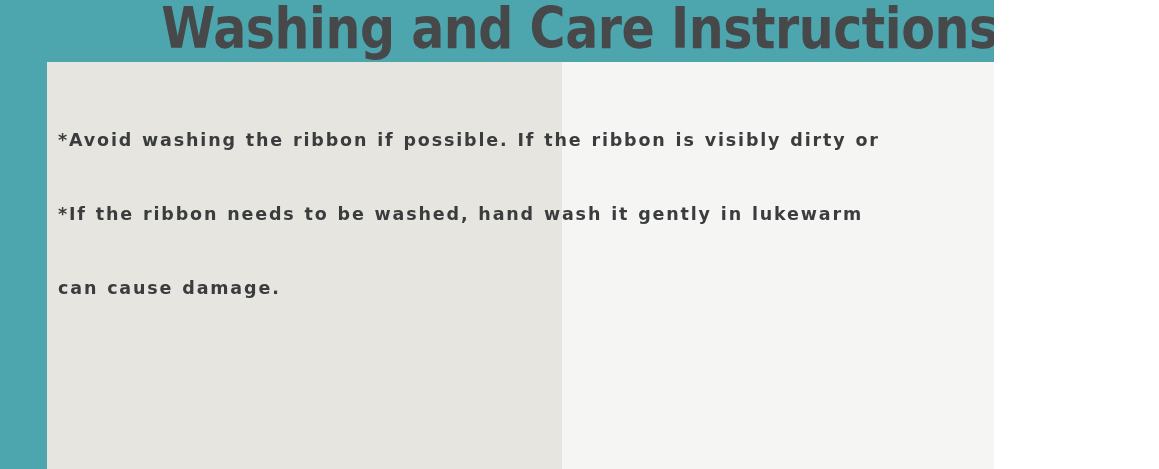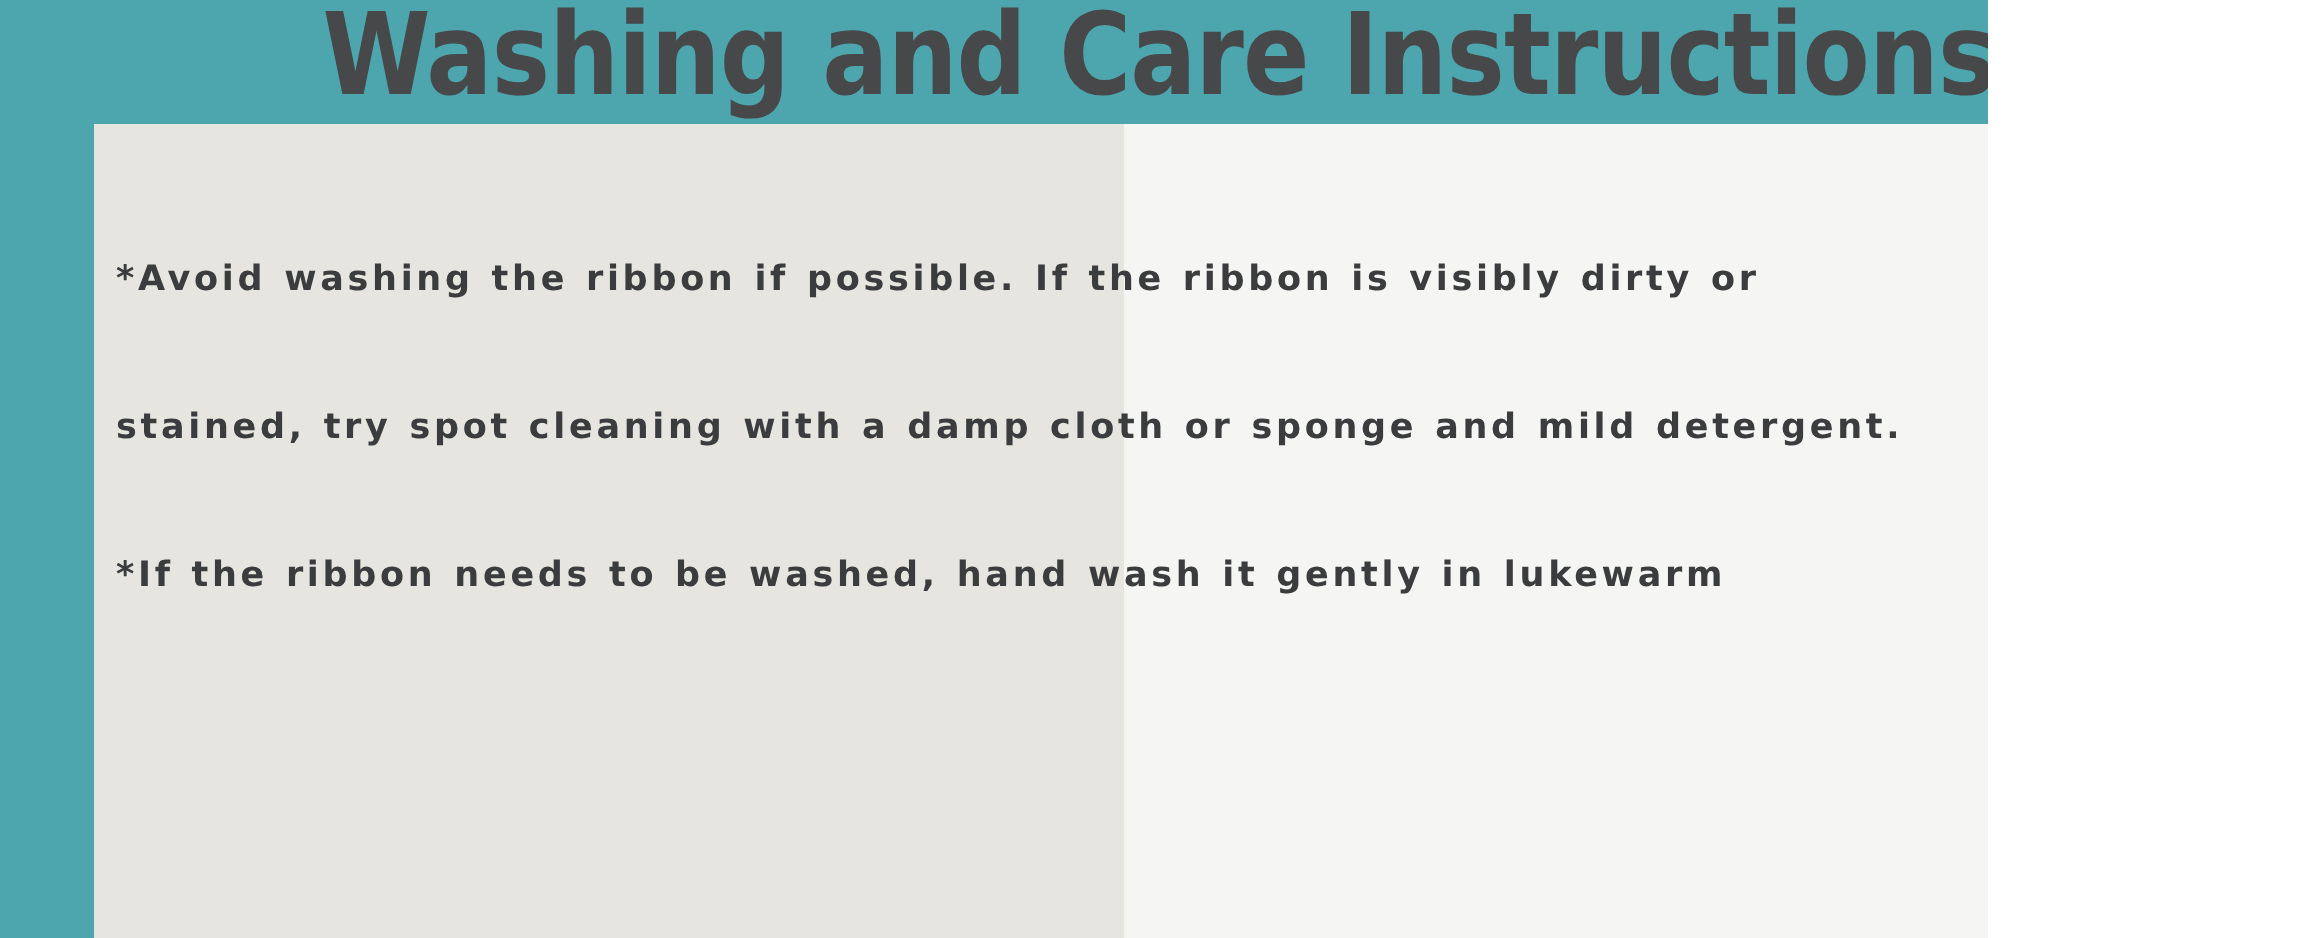--- a/index.html
+++ b/index.html
@@ -85,22 +85,22 @@
 
 <div id="poster">
 
   <div id="title">Washing and Care Instructions</div>
 
   <div id="card">
     <div id="card-left-tint"></div>
 
     <div id="instructions">
       <span class="line">*Avoid washing the ribbon if possible. If the ribbon is visibly dirty or</span>
-      <span class="line">stained, try spot cleaning with a damp cloth or sponge and mild detergent.</span>
       <span class="line">*If the ribbon needs to be washed, hand wash it gently in lukewarm</span>
+      <span class="line">can cause damage.</span>
       
       
       
       
       
       
       
       
       
     </div>

